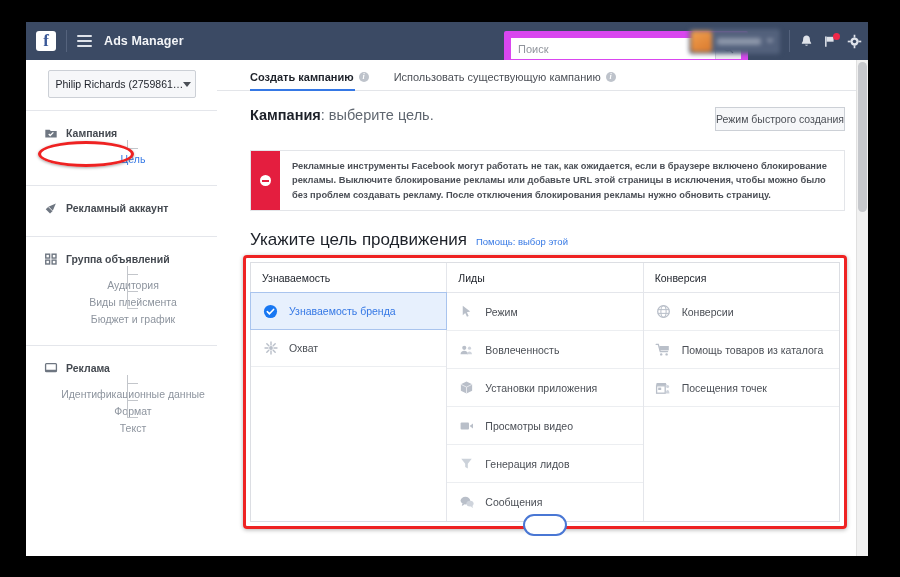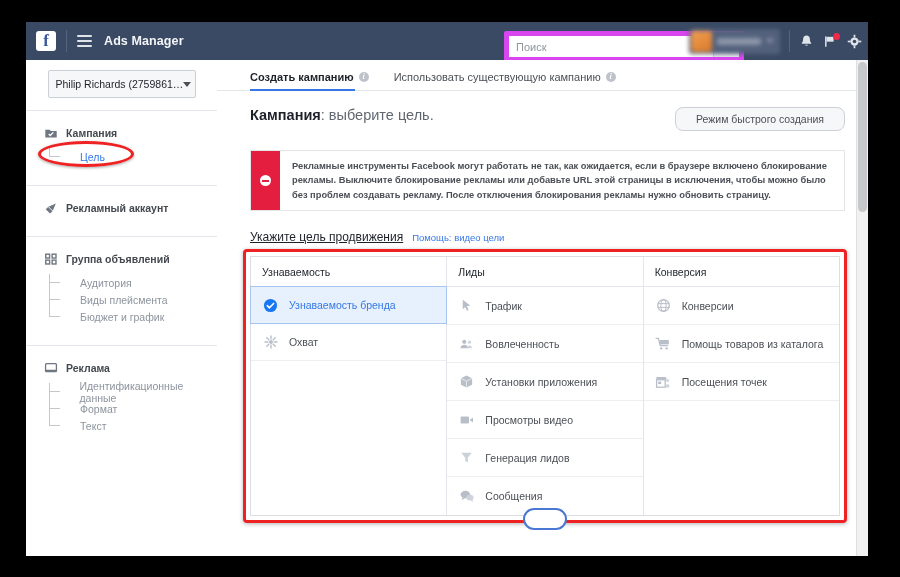--- a/index.html
+++ b/index.html
@@ -36,21 +36,21 @@
   }
   .hamburger { width: 15px; display: flex; flex-direction: column; gap: 3px; cursor: pointer; }
   .hamburger span { display: block; height: 2px; background: #dfe3ea; border-radius: 1px; }
   .app-title {
     color: #f2f4f7; font-size: 12.5px; font-weight: bold;
     margin-left: 12px; letter-spacing: .1px;
   }
   .search-wrap {
     position: absolute; left: 478px; top: 9px;
     width: 230px; height: 21px;
-    background: #fff; border: 5px solid #d946ef; border-radius: 2px;
+    background: #fff; border: 7px solid #d946ef; border-radius: 2px;
     display: flex; align-items: center;
   }
   .search-input {
     flex: 1; border: 0; outline: none; background: transparent;
     font-family: "Liberation Sans", sans-serif; font-size: 11px;
     color: #1d2129; padding-left: 7px;
   }
   .search-input::placeholder { color: #90949c; }
   .search-btn {
     width: 25px; height: 21px; background: #eceef1;
@@ -92,22 +92,22 @@
     padding: 0 7px; box-sizing: border-box; cursor: pointer;
   }
   .acct-select-label { font-size: 10.5px; color: #1d2129; white-space: nowrap; }
   .acct-caret { width: 0; height: 0; border-left: 4px solid transparent; border-right: 4px solid transparent; border-top: 5px solid #4b4f56; }
   .nav-sep { height: 1px; background: #e4e6eb; margin: 12px 0 0 0; }
   .nav-group { padding: 13px 0 8px 16px; }
   .nav-head { display: flex; align-items: center; gap: 7px; }
   .nav-head-label { font-size: 10.5px; font-weight: bold; color: #444950; }
   .nav-sub { margin: 7px 0 0 7px; position: relative; }
   .nav-item {
-    display: flex; align-items: center; gap: 18px;
-    height: 17px; cursor: pointer;
+    display: flex; align-items: center; gap: 4px;
+    height: 17px; cursor: pointer; flex-direction: column;
   }
   .tick { width: 11px; height: 1px; background: #c3c6cb; display: block; }
   .tick-wrap { width: 13px; display: flex; align-items: center; position: relative; }
   .tick-wrap::before {
     content: ""; position: absolute; left: 0; top: -8px;
     width: 1px; height: 17px; background: #c3c6cb;
   }
   .tick-wrap.last::before { height: 9px; top: -8px; }
   .nav-item-label { font-size: 10.5px; color: #8d949e; }
   .nav-item.active .nav-item-label { color: #3578e5; }
@@ -146,22 +146,22 @@
     line-height: 10px; text-align: center;
     font-family: "Liberation Serif", serif; font-style: italic; font-weight: bold;
   }
   .headrow {
     display: flex; justify-content: space-between;
     padding: 16px 23px 0 33px;
   }
   .head-title { font-size: 14.5px; color: #606770; }
   .head-title b { color: #1d2129; font-weight: bold; }
   .btn-quick {
-    border: 1px solid #ccd0d6; border-radius: 8px; background: #f6f7f9;
-    font-size: 10.5px; color: #4b4f56; padding: 5px 20px; cursor: pointer;
+    border: 1px solid #ccd0d6; border-radius: 0; background: #f6f7f9;
+    font-size: 10.5px; color: #4b4f56; padding: 5px 0; cursor: pointer;
     font-family: "Liberation Sans", sans-serif;
   }
   .alert {
     margin: 19px 23px 0 33px; display: flex;
     border: 1px solid #e3e5e9; background: #fff; min-height: 50px; font-weight: bold;
   }
   .alert-icon-col {
     width: 29px; background: #e41e3f; display: flex;
     align-items: center; justify-content: center; flex: none;
   }
@@ -174,21 +174,21 @@
     width: 7px; height: 2px; background: #e41e3f;
   }
   .alert-text {
     padding: 8px 12px; font-size: 9.3px; line-height: 1.55;
     color: #4b4f56;
   }
   .section-head {
     display: flex; align-items: baseline; gap: 9px;
     padding: 19px 0 0 33px;
   }
-  .section-title { font-size: 12px; color: #1d2129; text-decoration: underline; }
+  .section-title { font-size: 17px; color: #1d2129; }
   .section-link { font-size: 9.5px; color: #3578e5; cursor: pointer; }
   
   .obj-wrap { position: relative; margin: 12px 28px 0 33px; }
   .obj-table {
     display: flex; border: 1px solid #dcdee3; background: #fff;
   }
   .obj-col { flex: 1; border-right: 1px solid #e4e6eb; }
   .obj-col:last-child { border-right: 0; }
   .obj-col-head {
     height: 29px; display: flex; align-items: center;
@@ -426,21 +426,21 @@
 
     <div class="alert">
       <div class="alert-icon-col">
         <span class="alert-badge"></span>
       </div>
       <div class="alert-text">Рекламные инструменты Facebook могут работать не так, как ожидается, если в браузере включено блокирование рекламы. Выключите блокирование рекламы или добавьте URL этой страницы в исключения, чтобы можно было без проблем создавать рекламу. После отключения блокирования рекламы нужно обновить страницу.</div>
     </div>
 
     <div class="section-head">
       <span class="section-title">Укажите цель продвижения</span>
-      <span class="section-link">Помощь: видео цели</span>
+      <span class="section-link">Помощь: выбор этой</span>
     </div>
 
     <div class="obj-wrap">
       <div class="obj-table">
 
         <div class="obj-col">
           <div class="obj-col-head">Узнаваемость</div>
           <div class="obj-item selected">
             <span class="obj-icon">
               <svg width="15" height="15" viewBox="0 0 16 16">
@@ -472,21 +472,21 @@
         </div>
 
         <div class="obj-col">
           <div class="obj-col-head">Лиды</div>
           <div class="obj-item">
             <span class="obj-icon">
               <svg width="15" height="15" viewBox="0 0 16 16">
                 <path d="M4 1.8l8 6.3-3.6.6 1.9 4-1.8.8-1.9-4-2.6 2.4z" fill="#b9bfc9"></path>
               </svg>
             </span>
-            <span class="obj-label">Трафик</span>
+            <span class="obj-label">Режим</span>
           </div>
           <div class="obj-item">
             <span class="obj-icon">
               <svg width="15" height="15" viewBox="0 0 16 16">
                 <circle cx="5.6" cy="6.2" r="2.2" fill="#b9bfc9"></circle>
                 <path d="M1.6 13c0-2.3 1.8-3.6 4-3.6s4 1.3 4 3.6z" fill="#b9bfc9"></path>
                 <circle cx="11.2" cy="6.6" r="1.7" fill="#cfd4dc"></circle>
                 <path d="M8.6 13c0-2 1.2-3 2.6-3s2.6 1 2.6 3z" fill="#cfd4dc"></path>
               </svg>
             </span>

